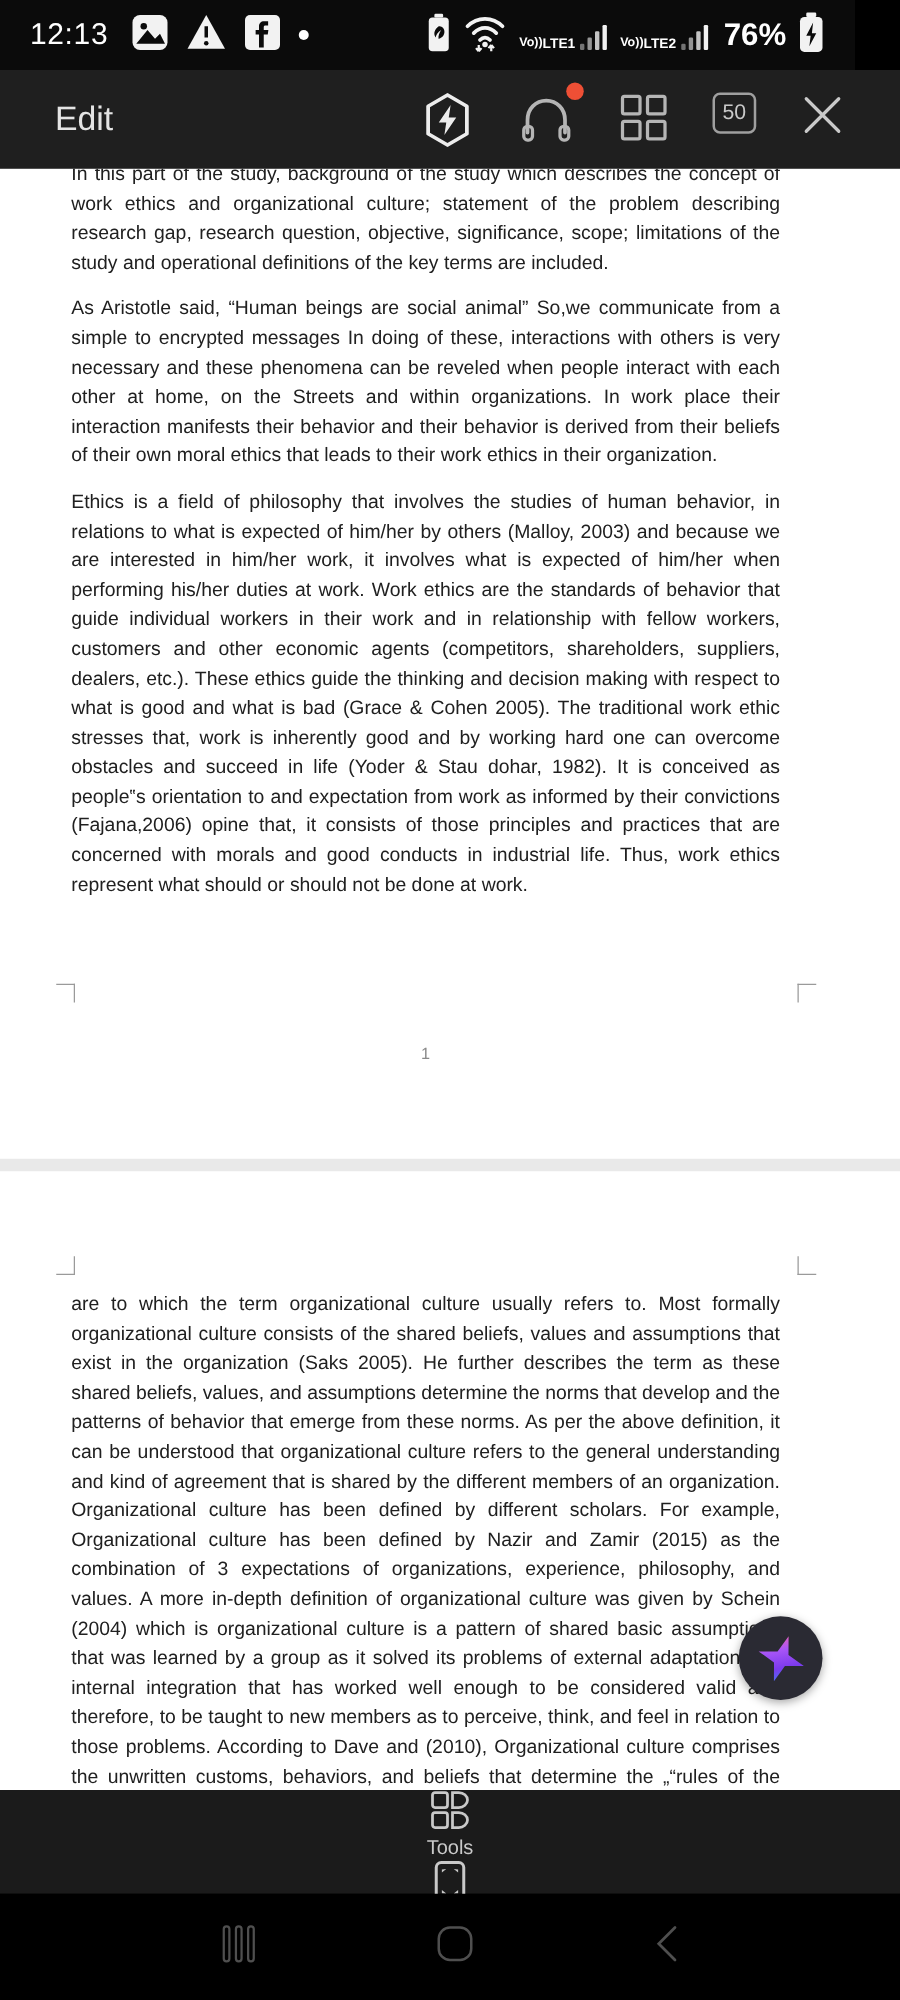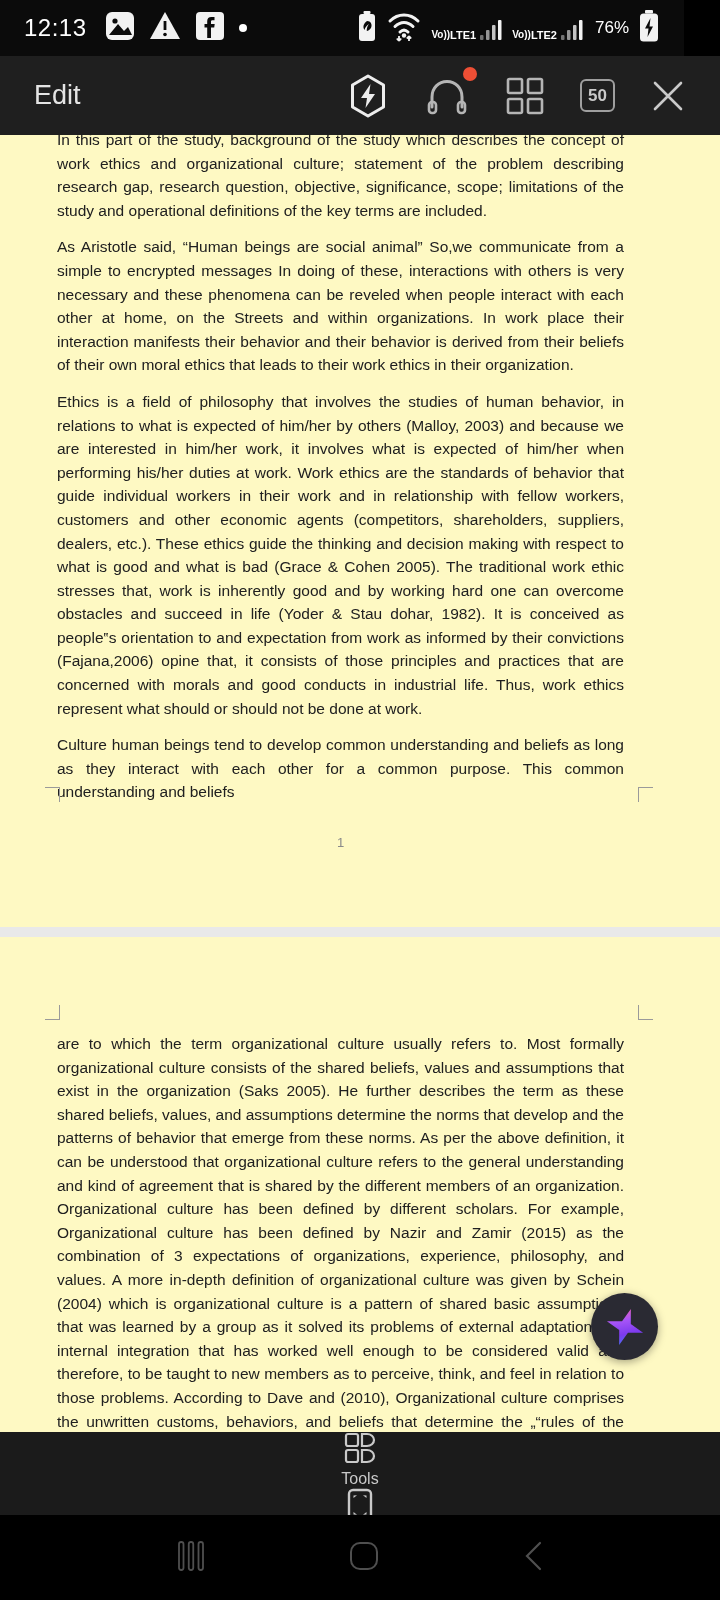--- a/index.html
+++ b/index.html
@@ -5,39 +5,39 @@
   * { margin:0; padding:0; box-sizing:border-box; }
   html,body { width:720px; height:1600px; background:#000; font-family:"Liberation Sans","DejaVu Sans",sans-serif; overflow:hidden; }
   .screen { position:relative; width:720px; height:1600px; background:#000; }
 
   
   .status-bar { position:absolute; top:0; left:0; width:684px; height:56px; background:#0b0b0b;
     display:flex; align-items:center; padding:0 24px; color:#fff; }
   .sb-left { display:flex; align-items:center; gap:14px; }
   .sb-time { font-size:24px; font-weight:500; letter-spacing:.5px; margin-right:4px; }
   .sb-right { margin-left:auto; display:flex; align-items:center; gap:9px; }
-  .sb-pct { font-size:17px; font-weight:400; margin-left:2px; }
+  .sb-pct { font-size:25px; font-weight:700; margin-left:2px; }
   .sim { display:flex; align-items:flex-end; gap:3px; }
   .sim-labels { display:flex; flex-direction:row; align-items:flex-start; line-height:1; }
   .sim-labels .vol { font-size:10px; font-weight:bold; }
   .sim-labels .net { font-size:11px; font-weight:bold; }
   .notif-dot { width:8px; height:8px; border-radius:50%; background:#fff; }
 
   
   .app-bar { position:absolute; top:56px; left:0; width:720px; height:79px; background:#1f1f1f;
-    display:flex; align-items:center; padding:0 34px;gap:43px; }
+    display:flex; align-items:center; padding:0 44px;gap:43px; }
   .app-bar-title { color:#e4e4e4; font-size:27px; }
-  .app-actions { margin-left:auto; display:flex; align-items:center; gap:35px;font-weight:bold; }
+  .app-actions { margin-left:auto; display:flex; align-items:flex-start; gap:35px; }
   .icon-btn { position:relative; display:flex; align-items:center; justify-content:center; }
   .red-dot { position:absolute; top:-8px; right:-7px; width:14px; height:14px; border-radius:50%; background:#ee4f35; }
   .badge-50 { width:35px; height:33px; border:2.5px solid #9f9f9f; border-radius:6px; color:#c9c9c9;
     font-size:17px; display:flex; align-items:center; justify-content:center; }
 
   
-  .document { position:absolute; top:135px; left:0; width:720px; height:1297px; background:#fef9c3; overflow:hidden; }
+  .document { position:absolute; top:135px; left:0; width:720px; height:1297px; background:#ffffff; overflow:hidden; }
   .doc-text { position:absolute; left:57px; width:567px; color:#202020; font-size:15.5px;
     line-height:23.6px; text-align:justify; }
   .p1-block { top:0; margin-top:-7px; }
   .doc-text p { margin-bottom:13px; }
   .doc-heading { font-size:17.5px; font-weight:bold; color:#111; text-align:left;
     margin:15px 0 7px 7px; }
   .page-number { position:absolute; top:700px; left:57px; width:567px; text-align:center;
     color:#8a8a8a; font-size:13px; }
   .page-sep { position:absolute; top:792px; left:0; width:720px; height:10px; background:#e9e9e9; }
   .corner { position:absolute; width:15px; height:15px; }
@@ -178,21 +178,20 @@
       </span>
     </div>
   </div>
 
   <div class="document">
 
     <div class="doc-text p1-block">
       <p>In this part of the study, background of the study which describes the concept of work ethics and organizational culture; statement of the problem describing research gap, research question, objective, significance, scope; limitations of the study and operational definitions of the key terms are included.</p>
       <p>As Aristotle said, “Human beings are social animal” So,we communicate from a simple to encrypted messages In doing of these, interactions with others is very necessary and these phenomena can be reveled when people interact with each other at home, on the Streets and within organizations. In work place their interaction manifests their behavior and their behavior is derived from their beliefs of their own moral ethics that leads to their work ethics in their organization.</p>
       <p>Ethics is a field of philosophy that involves the studies of human behavior, in relations to what is expected of him/her by others (Malloy, 2003) and because we are interested in him/her work, it involves what is expected of him/her when performing his/her duties at work. Work ethics are the standards of behavior that guide individual workers in their work and in relationship with fellow workers, customers and other economic agents (competitors, shareholders, suppliers, dealers, etc.). These ethics guide the thinking and decision making with respect to what is good and what is bad (Grace &amp; Cohen 2005). The traditional work ethic stresses that, work is inherently good and by working hard one can overcome obstacles and succeed in life (Yoder &amp; Stau dohar, 1982). It is conceived as people‟s orientation to and expectation from work as informed by their convictions (Fajana,2006) opine that, it consists of those principles and practices that are concerned with morals and good conducts in industrial life. Thus, work ethics represent what should or should not be done at work.</p>
-      <p>Culture human beings tend to develop common understanding and beliefs as long as they interact with each other for a common purpose. This common understanding and beliefs</p>
     </div>
 
     <div class="corner c-p1-l"></div>
     <div class="corner c-p1-r"></div>
     <div class="page-number">1</div>
 
     <div class="page-sep"></div>
 
     <div class="corner c-p2-l"></div>
     <div class="corner c-p2-r"></div>

